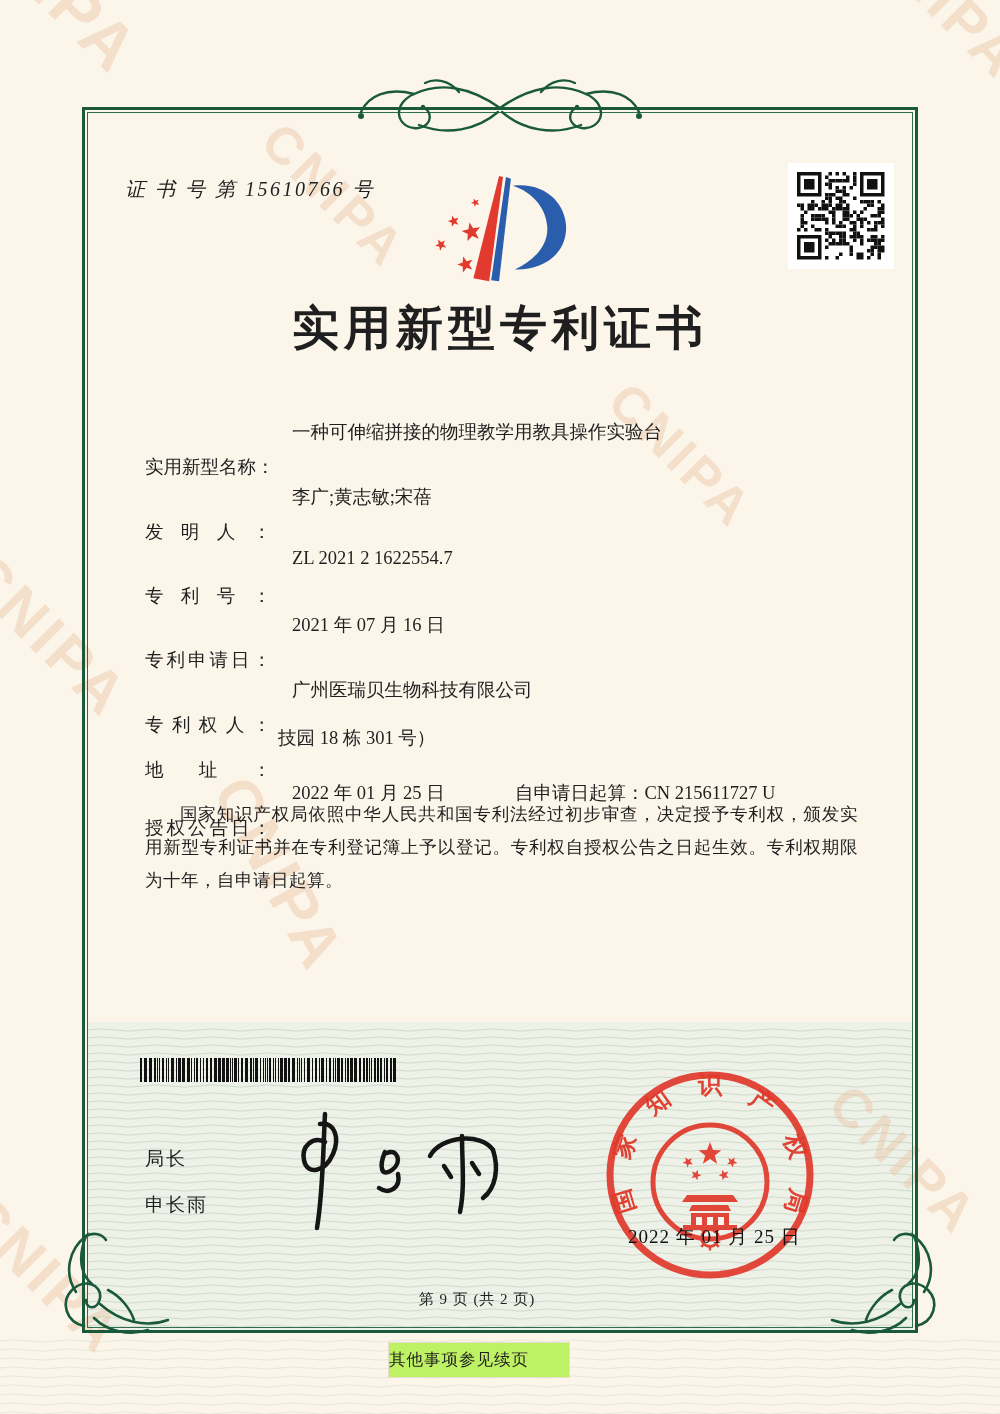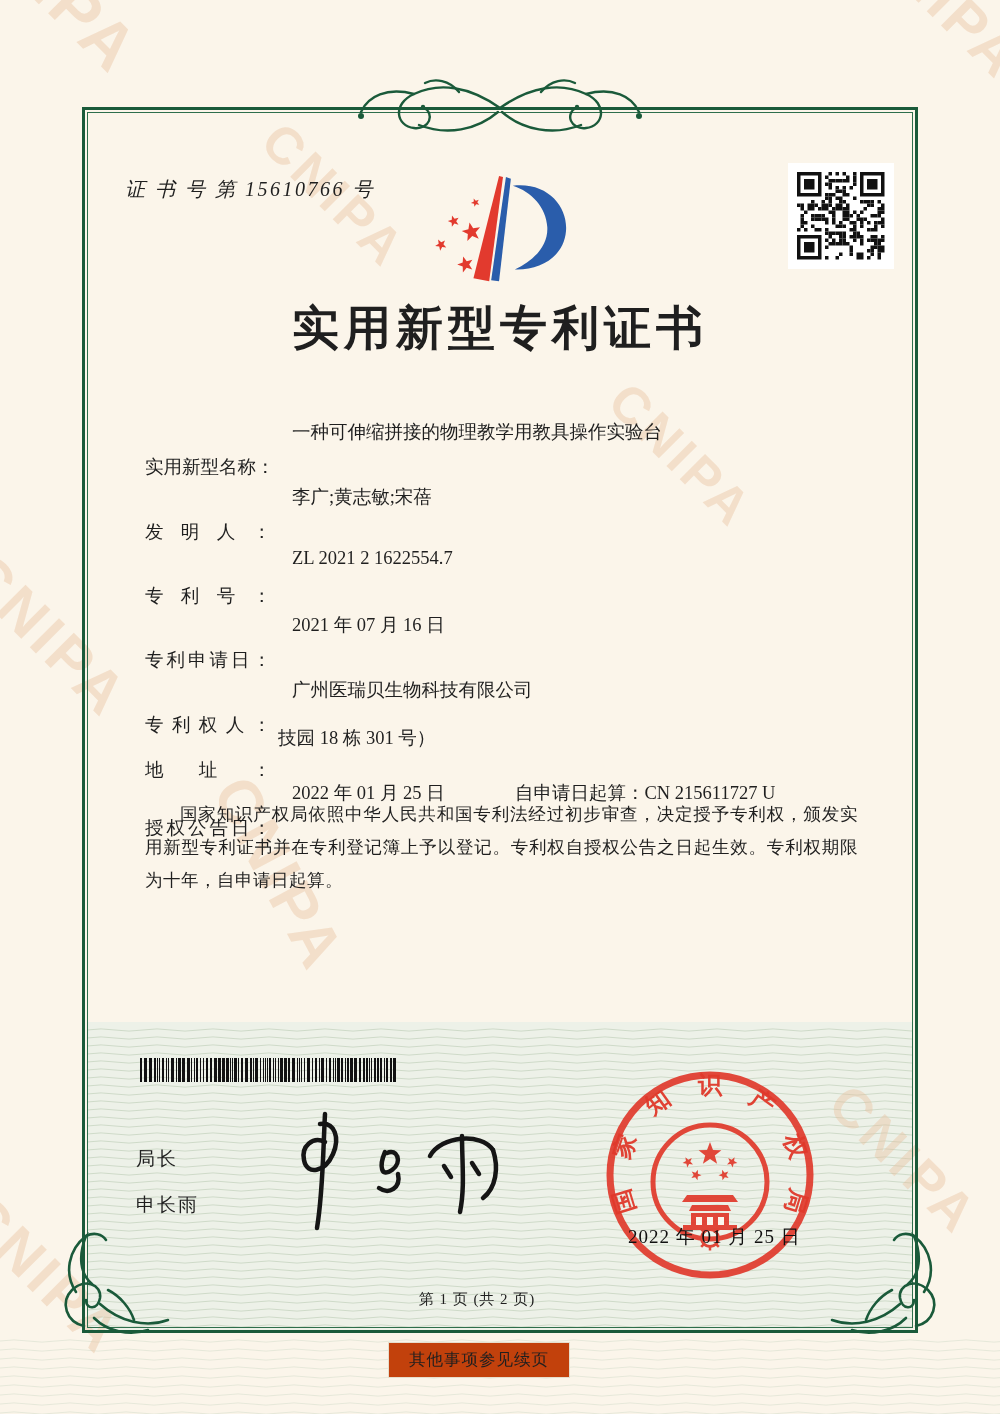--- a/index.html
+++ b/index.html
@@ -38,28 +38,28 @@
   .lbl{display:inline-block; width:126px; text-align:justify; text-align-last:justify; vertical-align:top;margin-top:35px;}
   .val{margin-left:21px;}
   .addr-val{position:absolute; left:278px; top:722px; font-size:18.5px; line-height:33px;}
   .grant-no{position:absolute; left:370px; top:0;}
   .body-text{
     position:absolute; left:145px; top:798px; width:713px; font-size:17.5px;
     line-height:33px; text-align:justify; letter-spacing:.5px;
   }
   .body-text p{margin:0; text-indent:2em;}
   .barcode{position:absolute; left:140px; top:1058px;}
-  .officer{position:absolute; left:136px; font-size:19px; letter-spacing:2px;}
+  .officer{position:absolute; left:145px; font-size:19px; letter-spacing:2px;}
   .sig{position:absolute; left:265px; top:1100px;}
   .seal{position:absolute; left:597px; top:1062px; z-index:5;}
   .seal-date{position:absolute; left:628px; top:1224px; z-index:6; font-size:19px; letter-spacing:1px; color:#111;}
   .page-no{position:absolute; left:377px; top:1290px; width:200px; text-align:center; font-size:15px; letter-spacing:1px;}
   .cont-box{
     position:absolute; left:388px; top:1342px; width:180px; height:34px; z-index:5;
-    background:#c2410c; border:1px solid #e6decd; text-align:center; line-height:34px; font-size:16.5px; letter-spacing:1px;
+    background:#bef264; border:1px solid #e6decd; text-align:left; line-height:34px; font-size:16.5px; letter-spacing:1px;
   }
 </style>
 </head>
 <body>
 
 <div class="page">
 
   <div class="wave-strip" style="left:87px;top:1022px;width:826px;height:308px;">
     <svg id="waves1" width="826" height="308">
         <path d="M0 8 q14 -2.2 28 0 q14 2.2 28 0 q14 -2.2 28 0 q14 2.2 28 0 q14 -2.2 28 0 q14 2.2 28 0 q14 -2.2 28 0 q14 2.2 28 0 q14 -2.2 28 0 q14 2.2 28 0 q14 -2.2 28 0 q14 2.2 28 0 q14 -2.2 28 0 q14 2.2 28 0 q14 -2.2 28 0 q14 2.2 28 0 q14 -2.2 28 0 q14 2.2 28 0 q14 -2.2 28 0 q14 2.2 28 0 q14 -2.2 28 0 q14 2.2 28 0 q14 -2.2 28 0 q14 2.2 28 0 q14 -2.2 28 0 q14 2.2 28 0 q14 -2.2 28 0 q14 2.2 28 0 q14 -2.2 28 0 q14 2.2 28 0 q14 -2.2 28 0 q14 2.2 28 0" fill="none" stroke="#c7d5c1" stroke-width="1" opacity="0.8"></path>
@@ -508,21 +508,21 @@
         <path d="M60 14 C58 52 58 92 52 128"></path>
         <path d="M120 52 C114 66 116 78 127 70 C138 62 132 48 122 53"></path>
         <path d="M114 88 C124 95 136 88 133 74"></path>
         <path d="M165 56 C176 36 216 32 228 50"></path>
         <path d="M197 36 C197 62 200 88 195 112"></path>
         <path d="M228 50 C234 68 231 88 218 98"></path>
         <path d="M179 66 l7 11 M207 63 l7 11"></path>
       </g>
     </svg>
 
-    <div class="page-no">第 1 页 (共 2 页)</div>
+    <div class="page-no">第 9 页 (共 2 页)</div>
   </div>
 
   <svg class="seal" width="226" height="226" viewBox="0 0 226 226">
     <circle cx="113" cy="113" r="100" fill="none" stroke="var(--red)" stroke-width="7" opacity=".92"></circle>
     <g id="seal-text-g" font-family="&quot;Liberation Serif&quot;,&quot;DejaVu Serif&quot;,serif">
         <text x="34.58301001103109" y="136.97447978726439" fill="#e0392b" font-size="24" font-weight="bold" text-anchor="middle" transform="rotate(-107.0 34.6 137.0)" opacity="0.95">国</text>
         <text x="35.313475313824995" y="86.75492651592833" fill="#e0392b" font-size="24" font-weight="bold" text-anchor="middle" transform="rotate(-71.3 35.3 86.8)" opacity="0.95">家</text>
         <text x="65.18836975010095" y="46.381323843482605" fill="#e0392b" font-size="24" font-weight="bold" text-anchor="middle" transform="rotate(-35.7 65.2 46.4)" opacity="0.95">知</text>
         <text x="113" y="31" fill="#e0392b" font-size="24" font-weight="bold" text-anchor="middle" transform="rotate(0.0 113.0 31.0)" opacity="0.95">识</text>
         <text x="160.81163024989905" y="46.381323843482605" fill="#e0392b" font-size="24" font-weight="bold" text-anchor="middle" transform="rotate(35.7 160.8 46.4)" opacity="0.95">产</text>

